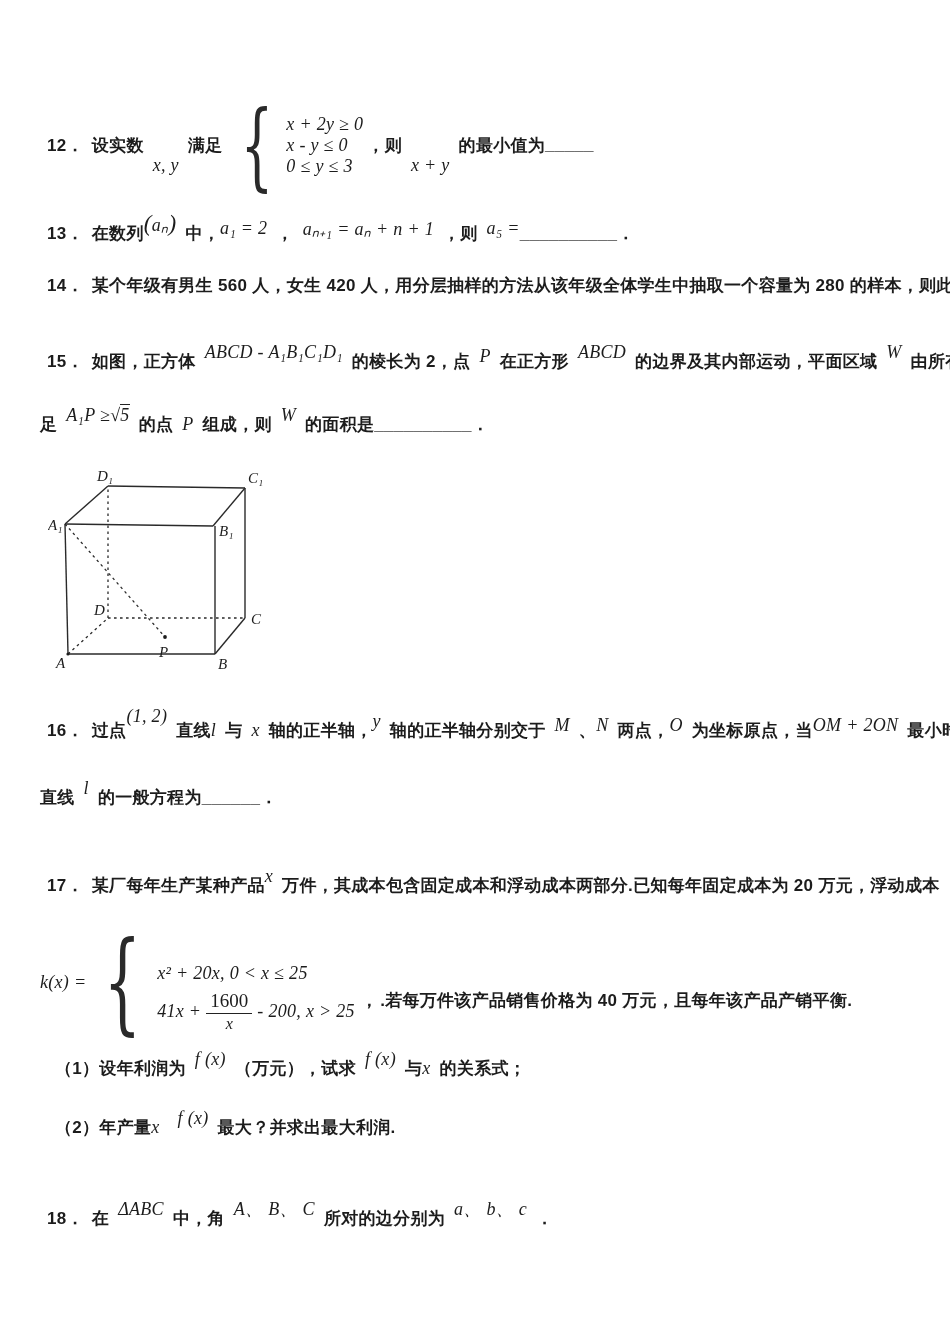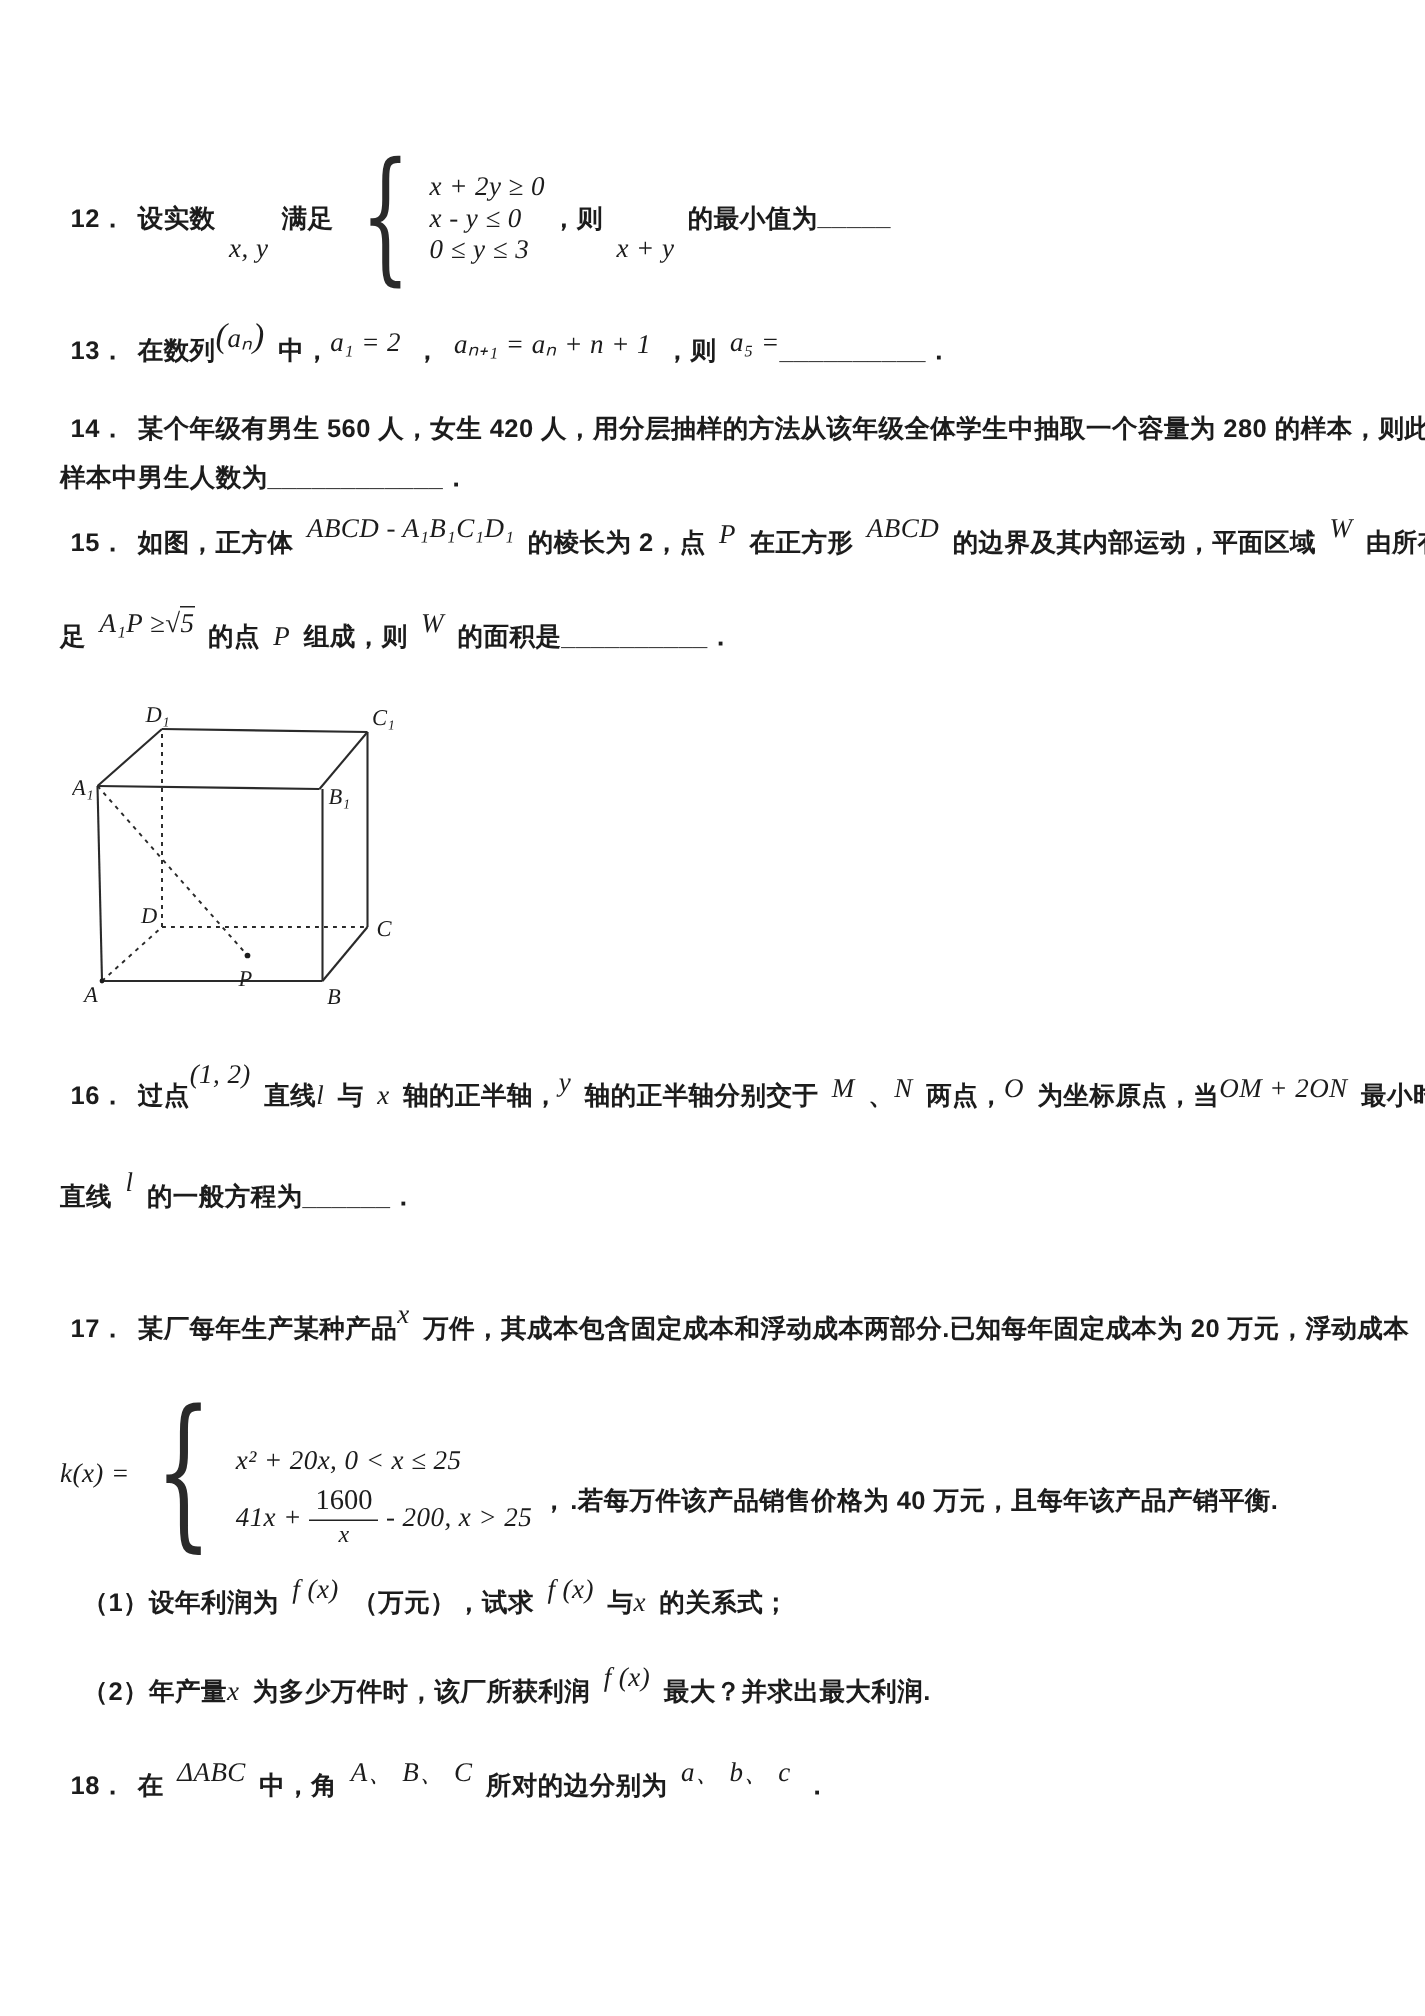--- a/index.html
+++ b/index.html
@@ -72,25 +72,20 @@
         <span class="cn">__________．</span>
       </span>
   </div>
 
   <div class="row" style="left:47px;top:270px;height:30px;">
     <span class="seg">
         <span class="cn sp">14．</span>
         <span class="cn">某个年级有男生 560 人，女生 420 人，用分层抽样的方法从该年级全体学生中抽取一个容量为 280 的样本，则此</span>
       </span>
   </div>
-  <div class="row" style="left:40px;top:303px;height:30px;">
-    <span class="seg">
-        <span class="cn">样本中男生人数为____________．</span>
-      </span>
-  </div>
 
   <div class="row" style="left:47px;top:340px;height:42px;">
     <span class="seg">
         <span class="cn sp">15．</span>
         <span class="cn">如图，正方体</span>
         <span class="m up gapL gapR">ABCD -  A₁B₁C₁D₁</span>
         <span class="cn">的棱长为 2，点</span>
         <span class="m up1 gapL gapR">P</span>
         <span class="cn">在正方形</span>
         <span class="m up gapL gapR">ABCD</span>
@@ -216,27 +211,26 @@
         <span class="m up gapL">f (x)</span>
         <span class="cn gapL">与</span>
         <span class="m gapR">x</span>
         <span class="cn">的关系式；</span>
       </span>
   </div>
   <div class="row" style="left:55px;top:1100px;height:54px;">
     <span class="seg">
         <span class="cn">（2）年产量</span>
         <span class="m gapR">x</span>
-        <span class="cn">为多少万件时，该厂所获利润</span>
         <span class="m up gapL gapR">f (x)</span>
         <span class="cn">最大？并求出最大利润.</span>
       </span>
   </div>
 
-  <div class="row" style="left:47px;top:1166px;height:48px;">
+  <div class="row" style="left:47px;top:1194px;height:48px;">
     <span class="seg">
         <span class="cn sp">18．</span>
         <span class="cn">在</span>
         <span class="m up gapL gapR">ΔABC</span>
         <span class="cn">中，角</span>
         <span class="m up gapL gapR">A、 B、 C</span>
         <span class="cn">所对的边分别为</span>
         <span class="m up gapL gapR">a、 b、 c</span>
         <span class="cn">．</span>
       </span>

